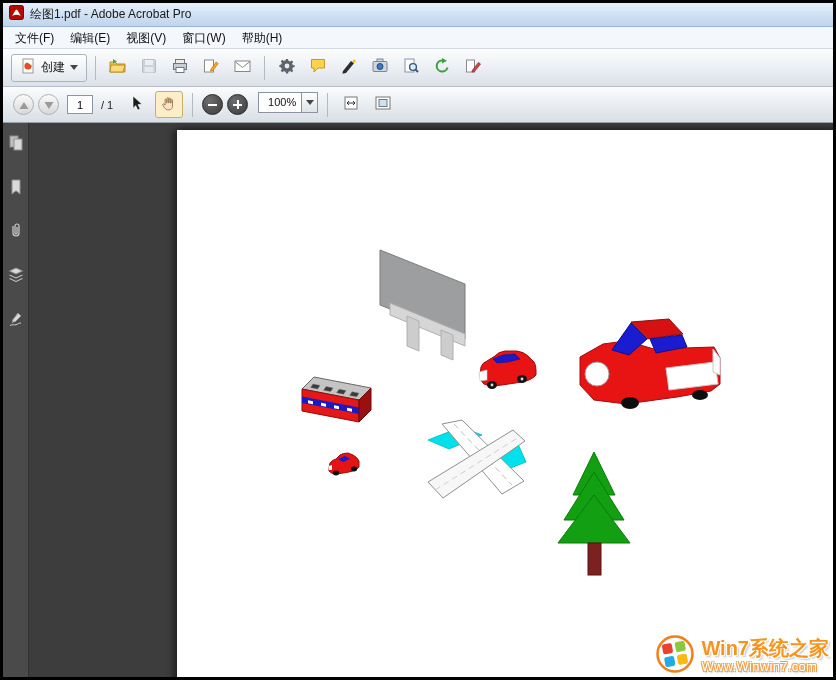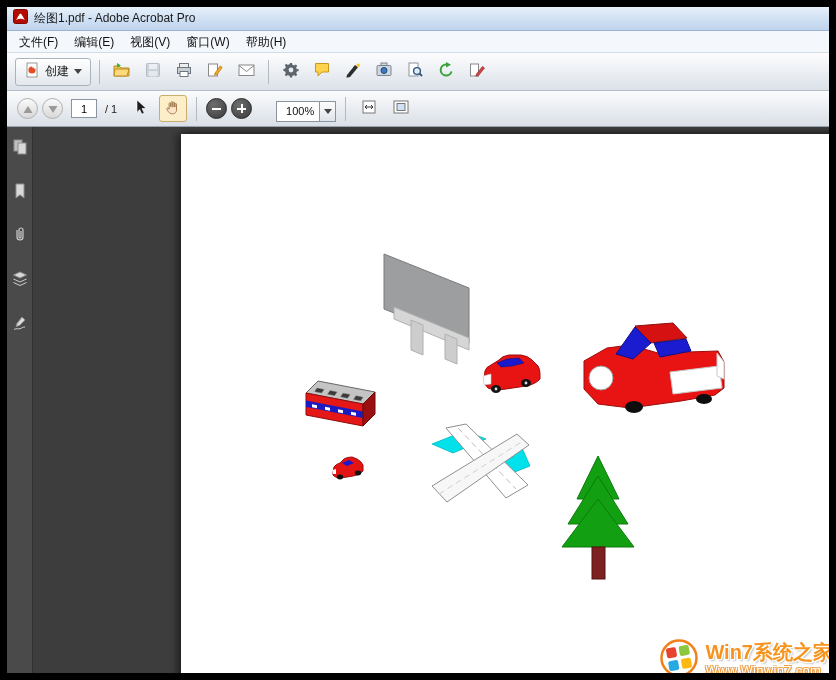--- a/index.html
+++ b/index.html
@@ -1,18 +1,18 @@
 <!DOCTYPE html>
 <html><head>
 <meta charset="utf-8">
 <style>
   *{margin:0;padding:0;box-sizing:border-box}
   html,body{width:836px;height:680px;overflow:hidden}
   body{font-family:"Liberation Sans","DejaVu Sans",sans-serif;background:#3d3d3d}
-  .window{position:relative;width:836px;height:680px;border:7px solid #000000;background:#3d3d3d;overflow:hidden}
+  .window{position:relative;width:836px;height:680px;border:3px solid #000000;background:#3d3d3d;overflow:hidden}
 
   
   .titlebar{height:24px;background:linear-gradient(#e6f0fb,#cfe0f3 55%,#c0d4ec);
     display:flex;align-items:center;gap:6px;padding:0 6px;border-bottom:1px solid #9db4d1}
   .title-text{font-size:12px;color:#1a1a1a}
 
   
   .menubar{height:22px;background:#f4f7fc;border-bottom:1px solid #d3dbe4;
     display:flex;align-items:flex-start;padding:0 4px;font-size:12px;color:#111}
   .menu-item{padding:3px 8px;cursor:default}
@@ -37,21 +37,21 @@
     background:radial-gradient(circle at 35% 30%,#6e6e6e,#3a3a3a);
     border:1px solid #262626;display:flex;align-items:center;justify-content:center;flex:0 0 auto;cursor:default}
   .minus-bar{width:9px;height:2px;background:#fff}
   .plus-shape{position:relative;width:9px;height:9px}
   .plus-shape::before{content:"";position:absolute;left:0;top:3.5px;width:9px;height:2px;background:#fff}
   .plus-shape::after{content:"";position:absolute;left:3.5px;top:0;width:2px;height:9px;background:#fff}
 
   .page-input{width:26px;height:19px;border:1px solid #8b95a1;font-size:11px;text-align:center;
     font-family:"Liberation Sans",sans-serif;background:#fff;margin-left:4px}
   .page-count{font-size:11px;color:#222;margin:0 6px 0 4px;white-space:nowrap}
-  .zoom-box{display:flex;align-items:flex-end;height:26px;margin-left:20px}
+  .zoom-box{display:flex;align-items:flex-start;height:26px;margin-left:6px}
   .zoom-value{width:44px;height:21px;border:1px solid #8b95a1;background:#fff;font-size:11px;
     display:flex;align-items:center;justify-content:flex-end;padding-right:5px;color:#111}
   .zoom-drop{width:16px;height:21px;border:1px solid #8b95a1;border-left:none;
     background:linear-gradient(#fdfdfd,#dfe4ea);display:flex;align-items:center;justify-content:center}
 
   
   .workspace{position:absolute;top:120px;left:0;right:0;bottom:0;display:flex}
   .sidebar{width:26px;background:#4a4a4a;border-right:1px solid #303030;display:flex;
     flex-direction:column;align-items:center;padding-top:12px;gap:24px;flex:0 0 auto}
   .side-btn{width:22px;height:20px;display:flex;align-items:center;justify-content:center;cursor:default}

